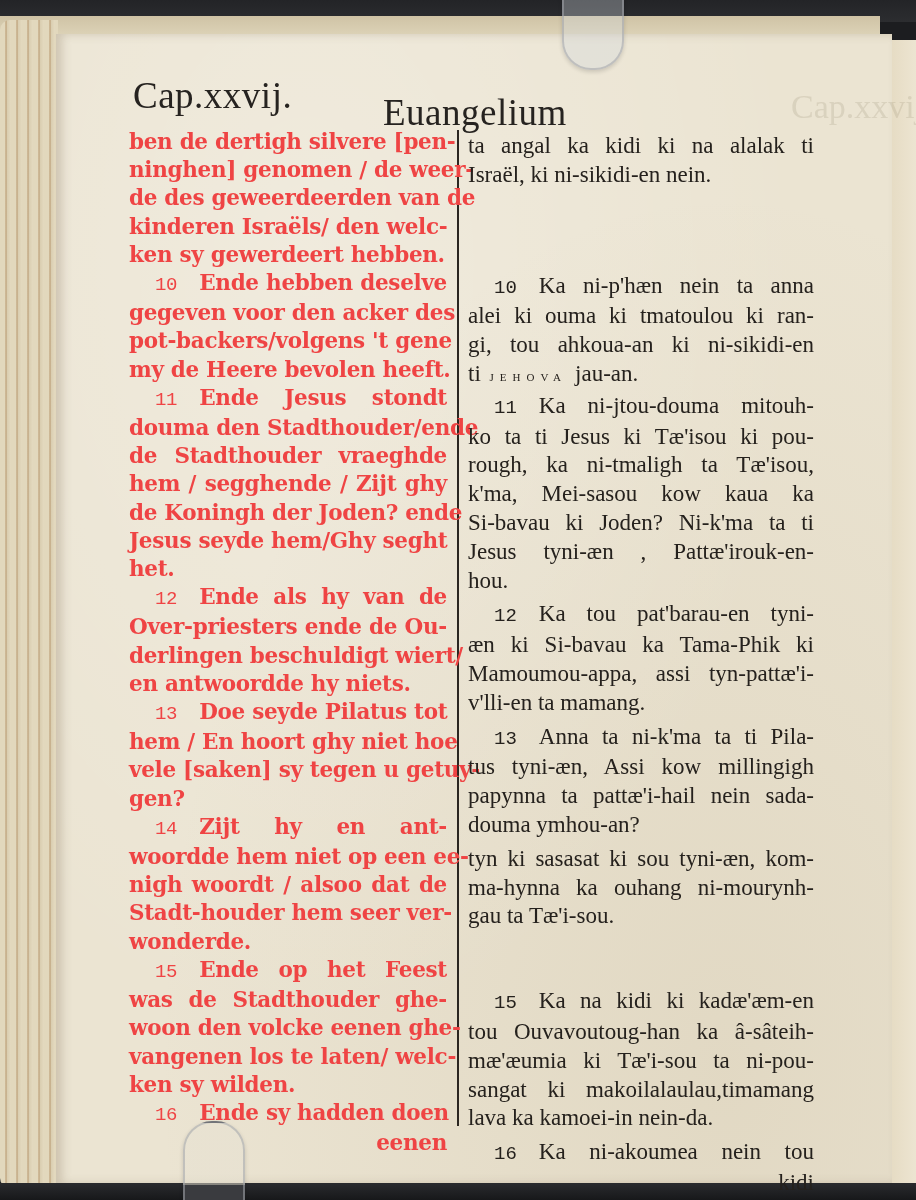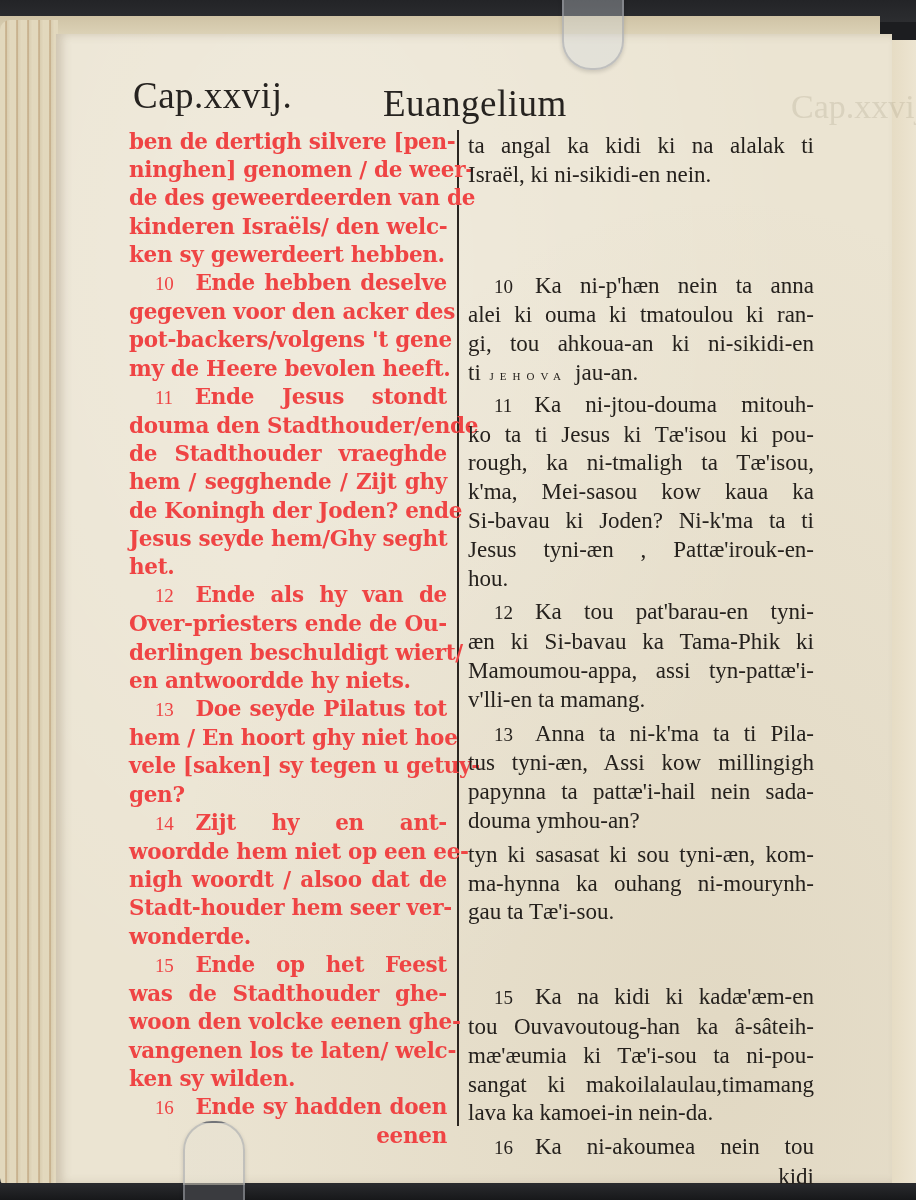--- a/index.html
+++ b/index.html
@@ -51,21 +51,21 @@
     background: linear-gradient(rgba(230,225,210,0.5) 0, rgba(230,225,210,0.5) 62px, #3a3b3f 62px); }
 
   .running-head {
     position: absolute; top: 74px; left: 133px; width: 460px; height: 50px;
   }
   .chapter-label {
     position: absolute; left: 0; top: 0;
     font-size: 37px; color: #262320; letter-spacing: 0.5px;
   }
   .book-label {
-    position: absolute; left: 250px; top: 8px;
+    position: absolute; left: 250px; top: 17px;
     font-size: 37px; color: #262320; letter-spacing: 0.5px;
   }
   .column-rule {
     position: absolute; left: 457px; top: 130px; width: 2px; height: 996px;
     background: #2b2621;
   }
   .col-left {
     position: absolute; left: 129px; top: 128px; width: 318px;
     font-family: "DejaVu Serif", serif; font-weight: bold;
     font-size: 21.5px; line-height: 28.2px; color: #ef4444;
@@ -73,21 +73,21 @@
   }
   .col-right {
     position: absolute; left: 468px; top: 132px; width: 346px;
     font-family: "Liberation Serif", serif;
     font-size: 23px; line-height: 28.8px; color: #25211d;
   }
   .line { display: block; white-space: nowrap; text-align: justify; text-align-last: justify; }
   .line.last { text-align-last: left; }
   .line.right { text-align: left; text-align-last: right; }
   .line.indent { padding-left: 26px; }
-  .num { font-family: Liberation Serif, serif; font-weight: normal; font-size: 19px; margin-right: 22px; }
+  .num { font-family: Liberation Mono, monospace; font-weight: normal; font-size: 19px; margin-right: 22px; }
   .gap { display: block; height: 82px; }
   .gap-s { display: block; height: 5px; }
   .gap-m { display: block; height: 56px; }
   .show-through {
     position: absolute; color: rgba(140,125,100,0.18); font-size: 34px; font-family: "Liberation Serif", serif;
   }
   .smallcaps { letter-spacing: 6px; font-size: 11px; }
 </style>
 </head>
 <body>

